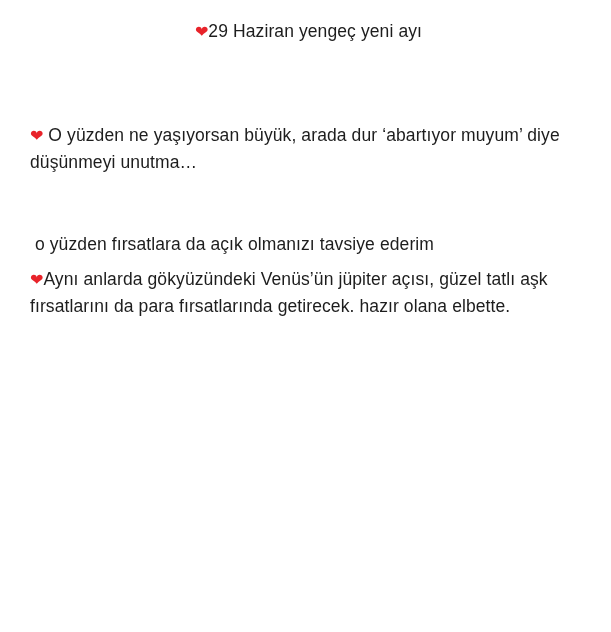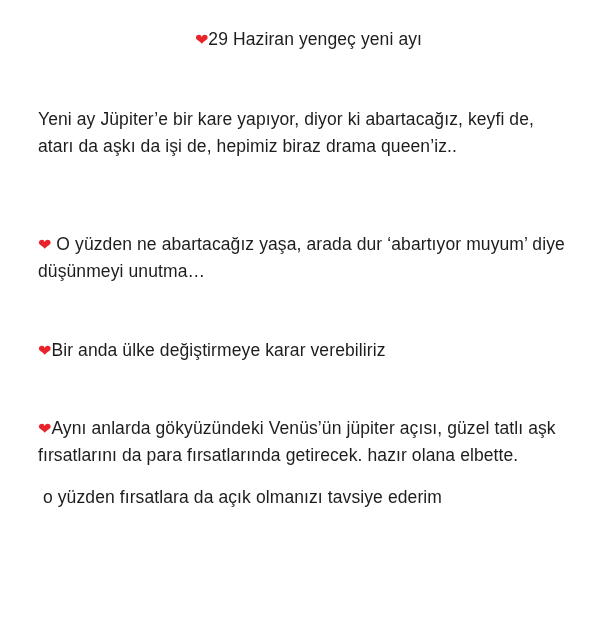--- a/index.html
+++ b/index.html
@@ -18,21 +18,21 @@
     width: 611px;
     height: 632px;
     box-sizing: border-box;
     padding: 10px 22px 0 22px;
     background: #ffffff;
   }
   .block {
     font-size: 17.5px;
     line-height: 1.52;
     color: #1d1d1d;
-    margin: 16px;
+    margin: 8px;
     letter-spacing: 0.1px;
   }
   .block + .block {
     margin-top: 0;
   }
   .spacer-lg { height: 22px; }
   .spacer-md { height: 20px; }
   .title-line {
     text-align: center;
     font-size: 17.5px;
@@ -54,47 +54,41 @@
 <body>
 
 <div class="page">
 
   <div class="block title-line">
     <span class="heart heart-emoji">❤</span><span>29 Haziran yengeç yeni ayı</span>
   </div>
 
   <div class="spacer-lg"></div>
 
-  <p class="block">
-    <span class="inline-text">Yeni ay Jüpiter’e bir kare yapıyor, diyor ki abartacağız, keyfi de, atarı da aşkı da işi de, hepimiz biraz drama queen’iz..</span>
-  </p>
 
   <div class="spacer-md"></div>
 
 
   <div class="spacer-md"></div>
 
   <p class="block">
-    <span class="heart heart-emoji">❤</span><span class="inline-text"> O yüzden ne abartacağız yaşa, arada dur ‘abartıyor muyum’ diye düşünmeyi unutma…</span>
+    <span class="heart heart-emoji">❤</span><span class="inline-text"> O yüzden ne yaşıyorsan büyük, arada dur ‘abartıyor muyum’ diye düşünmeyi unutma…</span>
   </p>
 
   <div class="spacer-md"></div>
 
-  <p class="block">
-    <span class="heart heart-emoji">❤</span><span class="inline-text">Bir anda ülke değiştirmeye karar verebiliriz</span>
-  </p>
 
 
   <div class="spacer-md"></div>
 
 
   <p class="block">
-    <span class="heart heart-emoji">❤</span><span class="inline-text">Aynı anlarda gökyüzündeki Venüs’ün jüpiter açısı, güzel tatlı aşk fırsatlarını da para fırsatlarında getirecek. hazır olana elbette.</span>
+    <span class="inline-text"> o yüzden fırsatlara da açık olmanızı tavsiye ederim</span>
   </p>
 
   <p class="block">
-    <span class="inline-text"> o yüzden fırsatlara da açık olmanızı tavsiye ederim</span>
+    <span class="heart heart-emoji">❤</span><span class="inline-text">Aynı anlarda gökyüzündeki Venüs’ün jüpiter açısı, güzel tatlı aşk fırsatlarını da para fırsatlarında getirecek. hazır olana elbette.</span>
   </p>
 
   <div class="spacer-md"></div>
 
 
 </div>
 
 </body></html>

